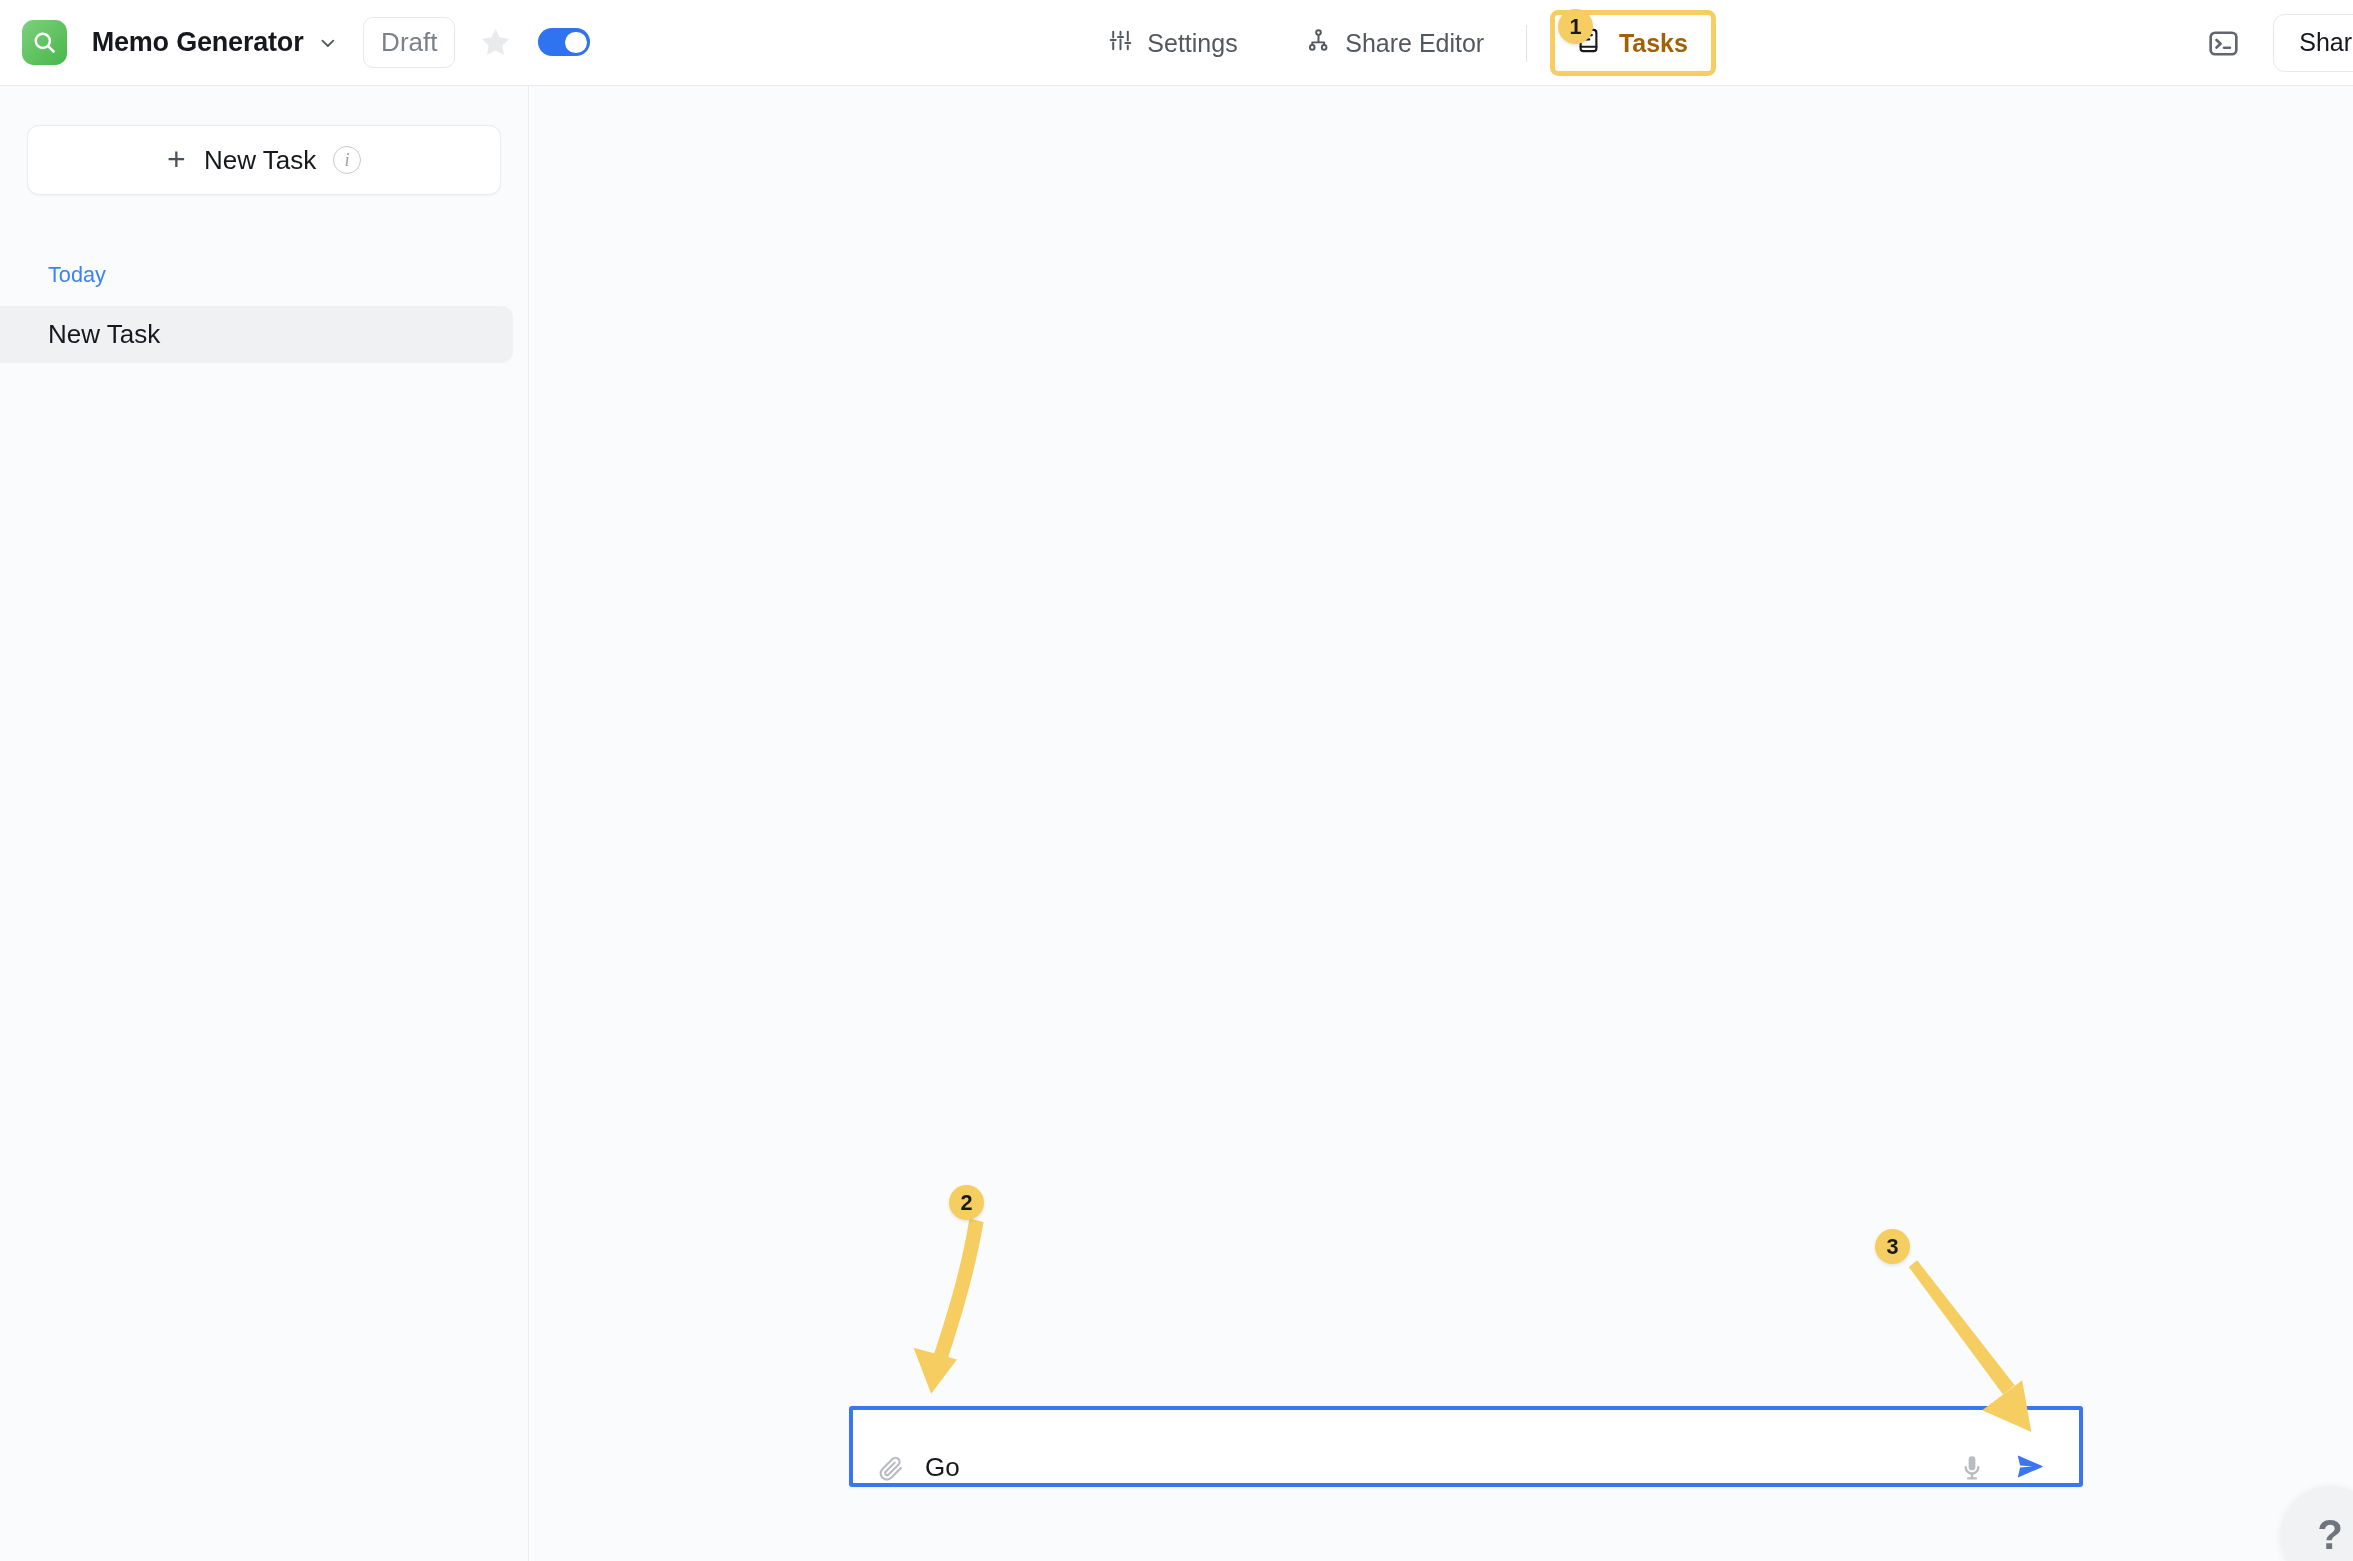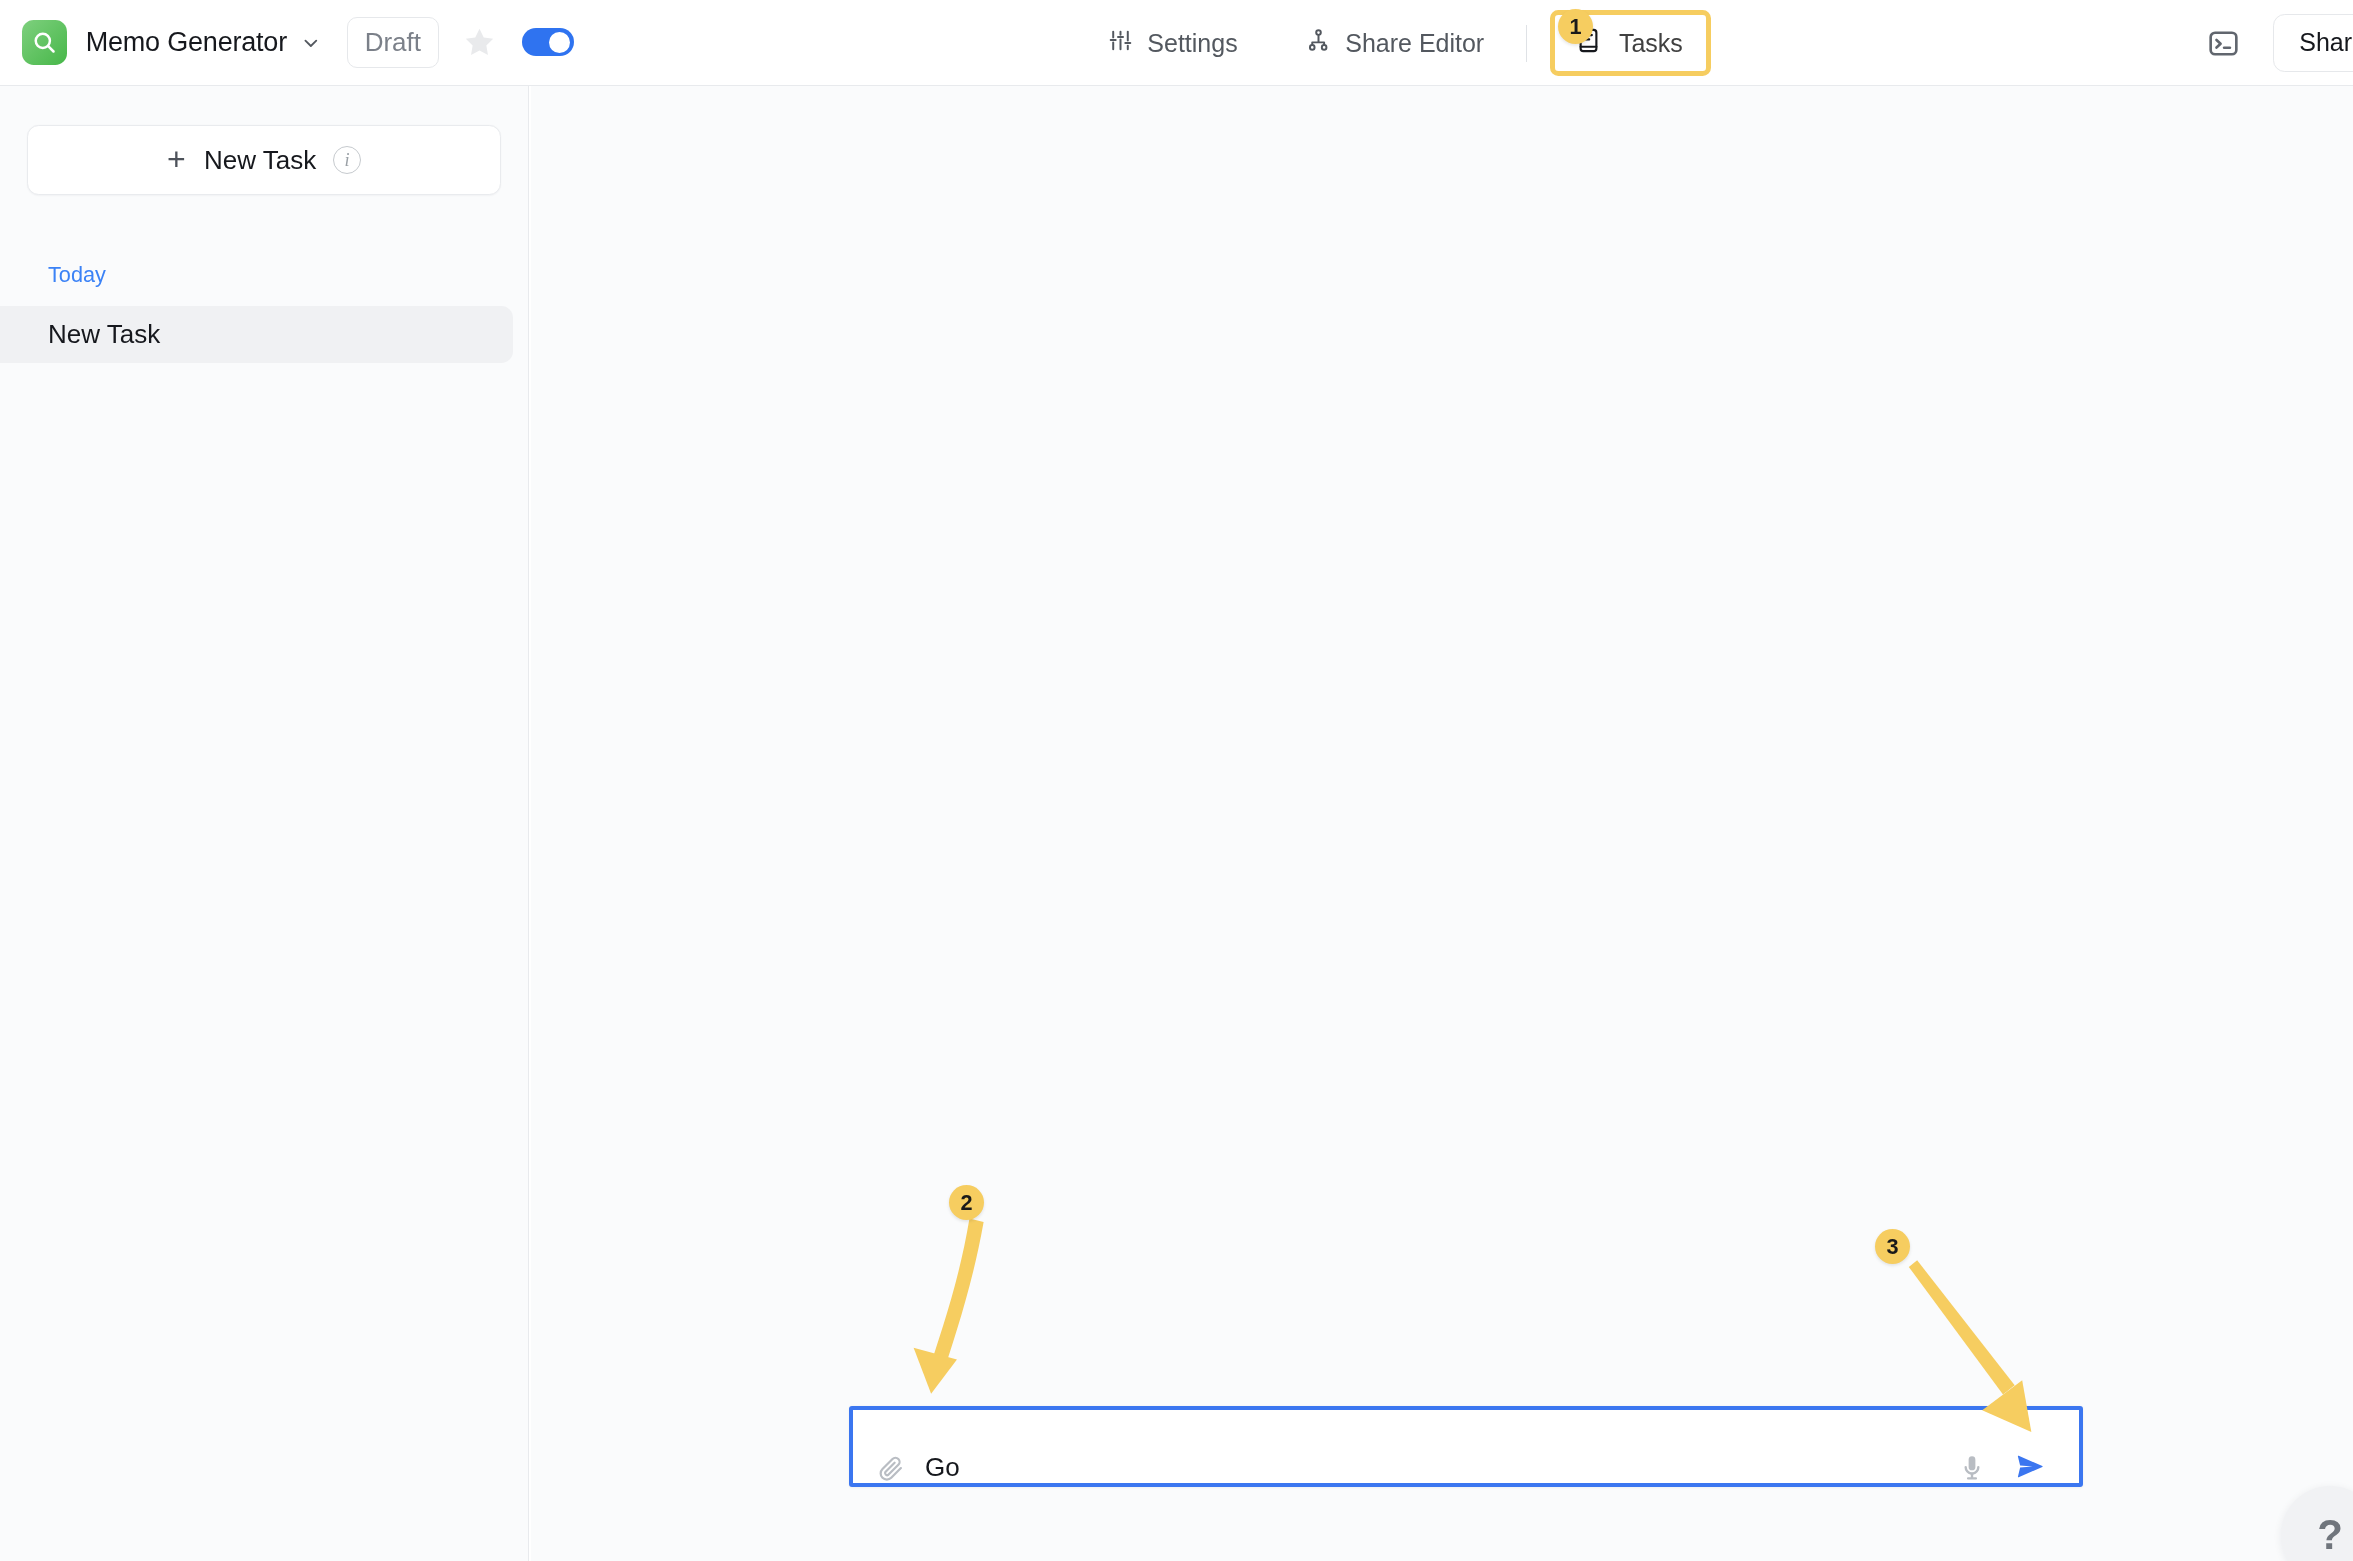--- a/index.html
+++ b/index.html
@@ -26,22 +26,22 @@
   .hdr-left { display: flex; align-items: center; padding-left: 21.7px; gap: 0; }
 
   .logo-tile {
     width: 45px; height: 45px; border-radius: 11.7px;
     background: linear-gradient(135deg, #7ed07e 0%, #47b749 100%);
     display: flex; align-items: center; justify-content: center;
     flex: none;
   }
 
   .app-title {
-    font-size: 27px; font-weight: 400; color: #16181d;
-    margin-left: 19px; letter-spacing: -0.2px; white-space: nowrap;
+    font-size: 27px; font-weight: 700; color: #16181d;
+    margin-left: 25px; letter-spacing: -0.2px; white-space: nowrap;
   }
 
   .chev { margin-left: 13.3px; display: flex; align-items: center; }
 
   .draft-pill {
     margin-left: 25px;
     border: 1.7px solid #e6e8eb; border-radius: 10px;
     padding: 8.3px 16.7px 9.2px 16.7px;
     font-size: 26px; color: #7b8089; font-weight: 400;
     background: #fff; white-space: nowrap;
@@ -69,21 +69,21 @@
     display: flex; align-items: center; gap: 14px;
     font-size: 25px; color: #53585f; white-space: nowrap;
     padding: 6.7px 8.3px; border-radius: 8.3px;
   }
   .nav-gap { width: 52px; }
   .nav-sep {
     width: 1.7px; height: 37px; background: #dfe2e6; margin: 0 23px 0 33px;
   }
   .tasks-btn {
     display: flex; align-items: center; gap: 16.7px;
-    font-size: 25px; font-weight: 400; color: #404040;
+    font-size: 25px; font-weight: 700; color: #a16207;
     background: #ffffff;
     border: 5px solid #f6cd60;
     border-radius: 8.3px;
     padding: 11.7px 23px 11.7px 20px;
     white-space: nowrap;
   }
 
   .badge {
     position: absolute;
     width: 35px; height: 35px; border-radius: 50%;

